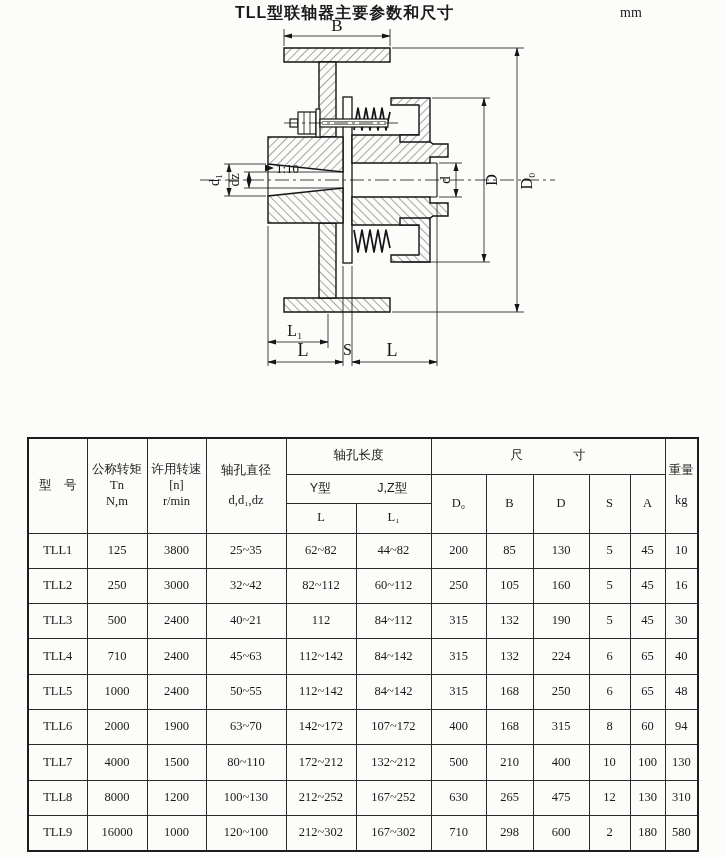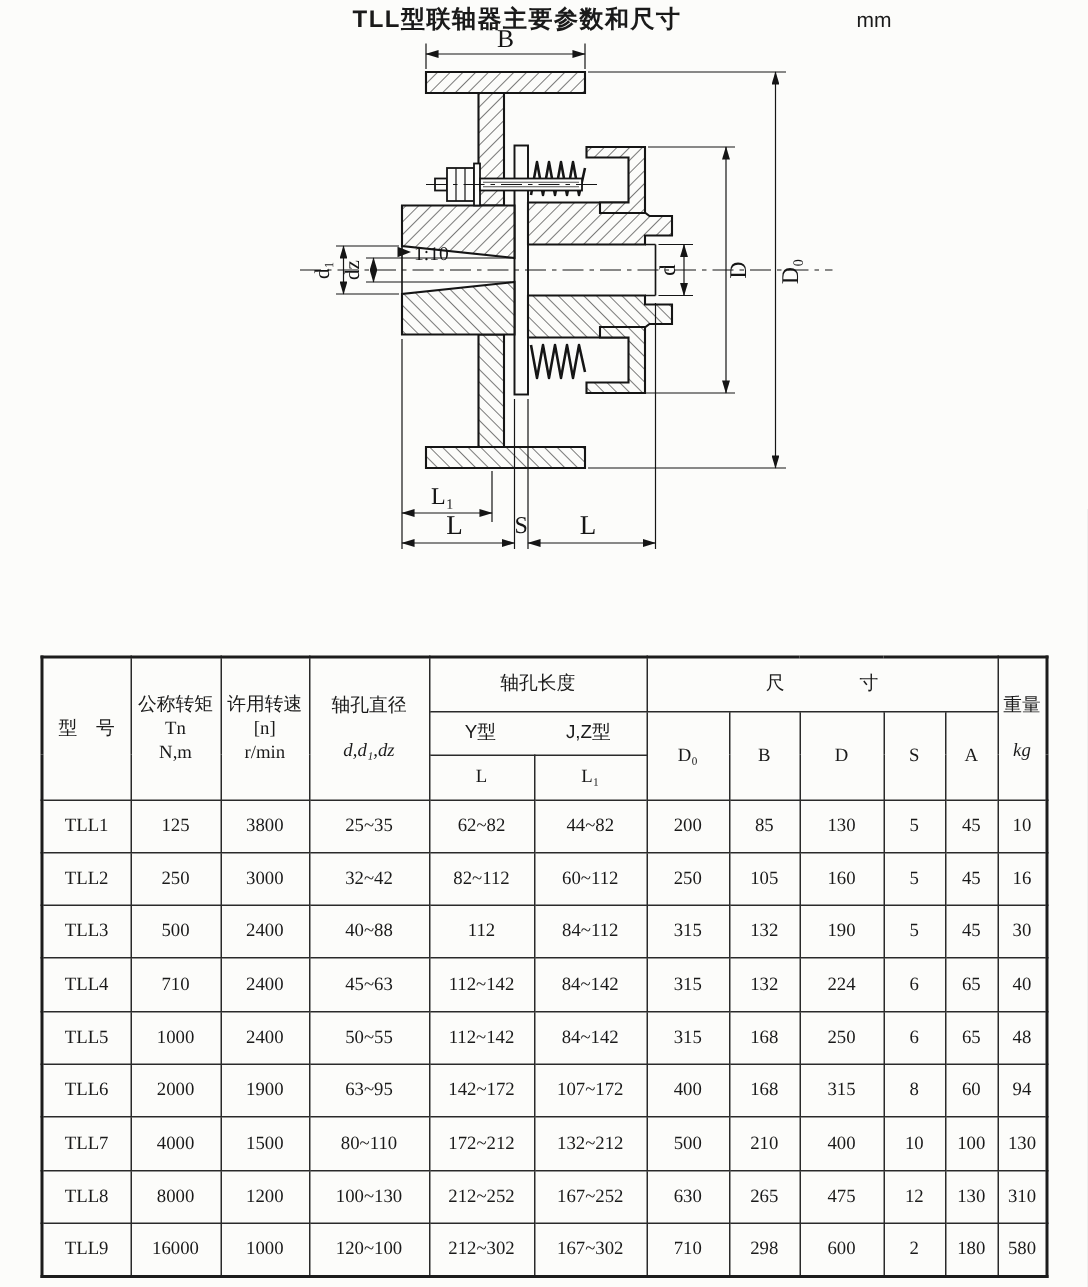--- a/index.html
+++ b/index.html
@@ -2,31 +2,31 @@
 <html><head>
 <meta charset="utf-8">
 <style>
   html,body{margin:0;padding:0;background:#e8e8e6;}
   .canvas{position:relative;width:725px;height:858px;background:#fcfcfa;margin:0 auto;
           font-family:"Liberation Sans",sans-serif;color:#1a1a1a;overflow:hidden;}
   .drawing-wrap{position:absolute;left:0;top:0;width:725px;height:398px;}
   .title-row{position:absolute;left:0;top:402;width:725px;height:26px;}
   .t-title{position:absolute;left:235px;top:3px;width:300px;text-align:left;
            font-size:16px;font-weight:bold;letter-spacing:1px;}
-  .t-unit{position:absolute;left:571px;top:5px;font-family:Liberation Sans, sans-serif;font-size:14px;}
+  .t-unit{position:absolute;left:620px;top:5px;font-family:Liberation Serif, serif;font-size:14px;}
   table.params{position:absolute;left:27px;top:437px;width:670px;border-collapse:collapse;
                table-layout:fixed;border:2px solid #1c1c1c;}
   table.params th,table.params td{border:1px solid #2a2a2a;padding:0;text-align:center;
                vertical-align:middle;font-weight:normal;font-size:12.5px;line-height:1.25;}
   table.params thead th,table.params thead td{font-family:"Liberation Sans",sans-serif;margin-left:29px;}
   table.params .latin{font-family:"Liberation Serif",serif;}
   table.params tbody td{font-family:"Liberation Serif",serif;height:34.3px;}
   tr.h1{height:36px;} tr.h2{height:29px;} tr.h3{height:30px;}
   .two-type{display:flex;justify-content:space-around;align-items:center;}
-  .gap-top{margin-top:14px;font-style:italic;}
+  .gap-top{margin-top:14px;}
   .w-line{display:block;}
   svg text{fill:#151515;}
 </style>
 </head>
 <body>
 
 <div class="canvas">
 
   <div class="drawing-wrap">
   <svg width="725" height="398" viewBox="0 0 725 398" xmlns="http://www.w3.org/2000/svg">
@@ -205,21 +205,21 @@
           <td>105</td>
           <td>160</td>
           <td>5</td>
           <td>45</td>
           <td>16</td>
         </tr>
         <tr>
           <td>TLL3</td>
           <td>500</td>
           <td>2400</td>
-          <td>40~88</td>
+          <td>40~21</td>
           <td>112</td>
           <td>84~112</td>
           <td>315</td>
           <td>132</td>
           <td>190</td>
           <td>5</td>
           <td>45</td>
           <td>30</td>
         </tr>
         <tr>
@@ -247,21 +247,21 @@
           <td>168</td>
           <td>250</td>
           <td>6</td>
           <td>65</td>
           <td>48</td>
         </tr>
         <tr>
           <td>TLL6</td>
           <td>2000</td>
           <td>1900</td>
-          <td>63~95</td>
+          <td>63~70</td>
           <td>142~172</td>
           <td>107~172</td>
           <td>400</td>
           <td>168</td>
           <td>315</td>
           <td>8</td>
           <td>60</td>
           <td>94</td>
         </tr>
         <tr>

